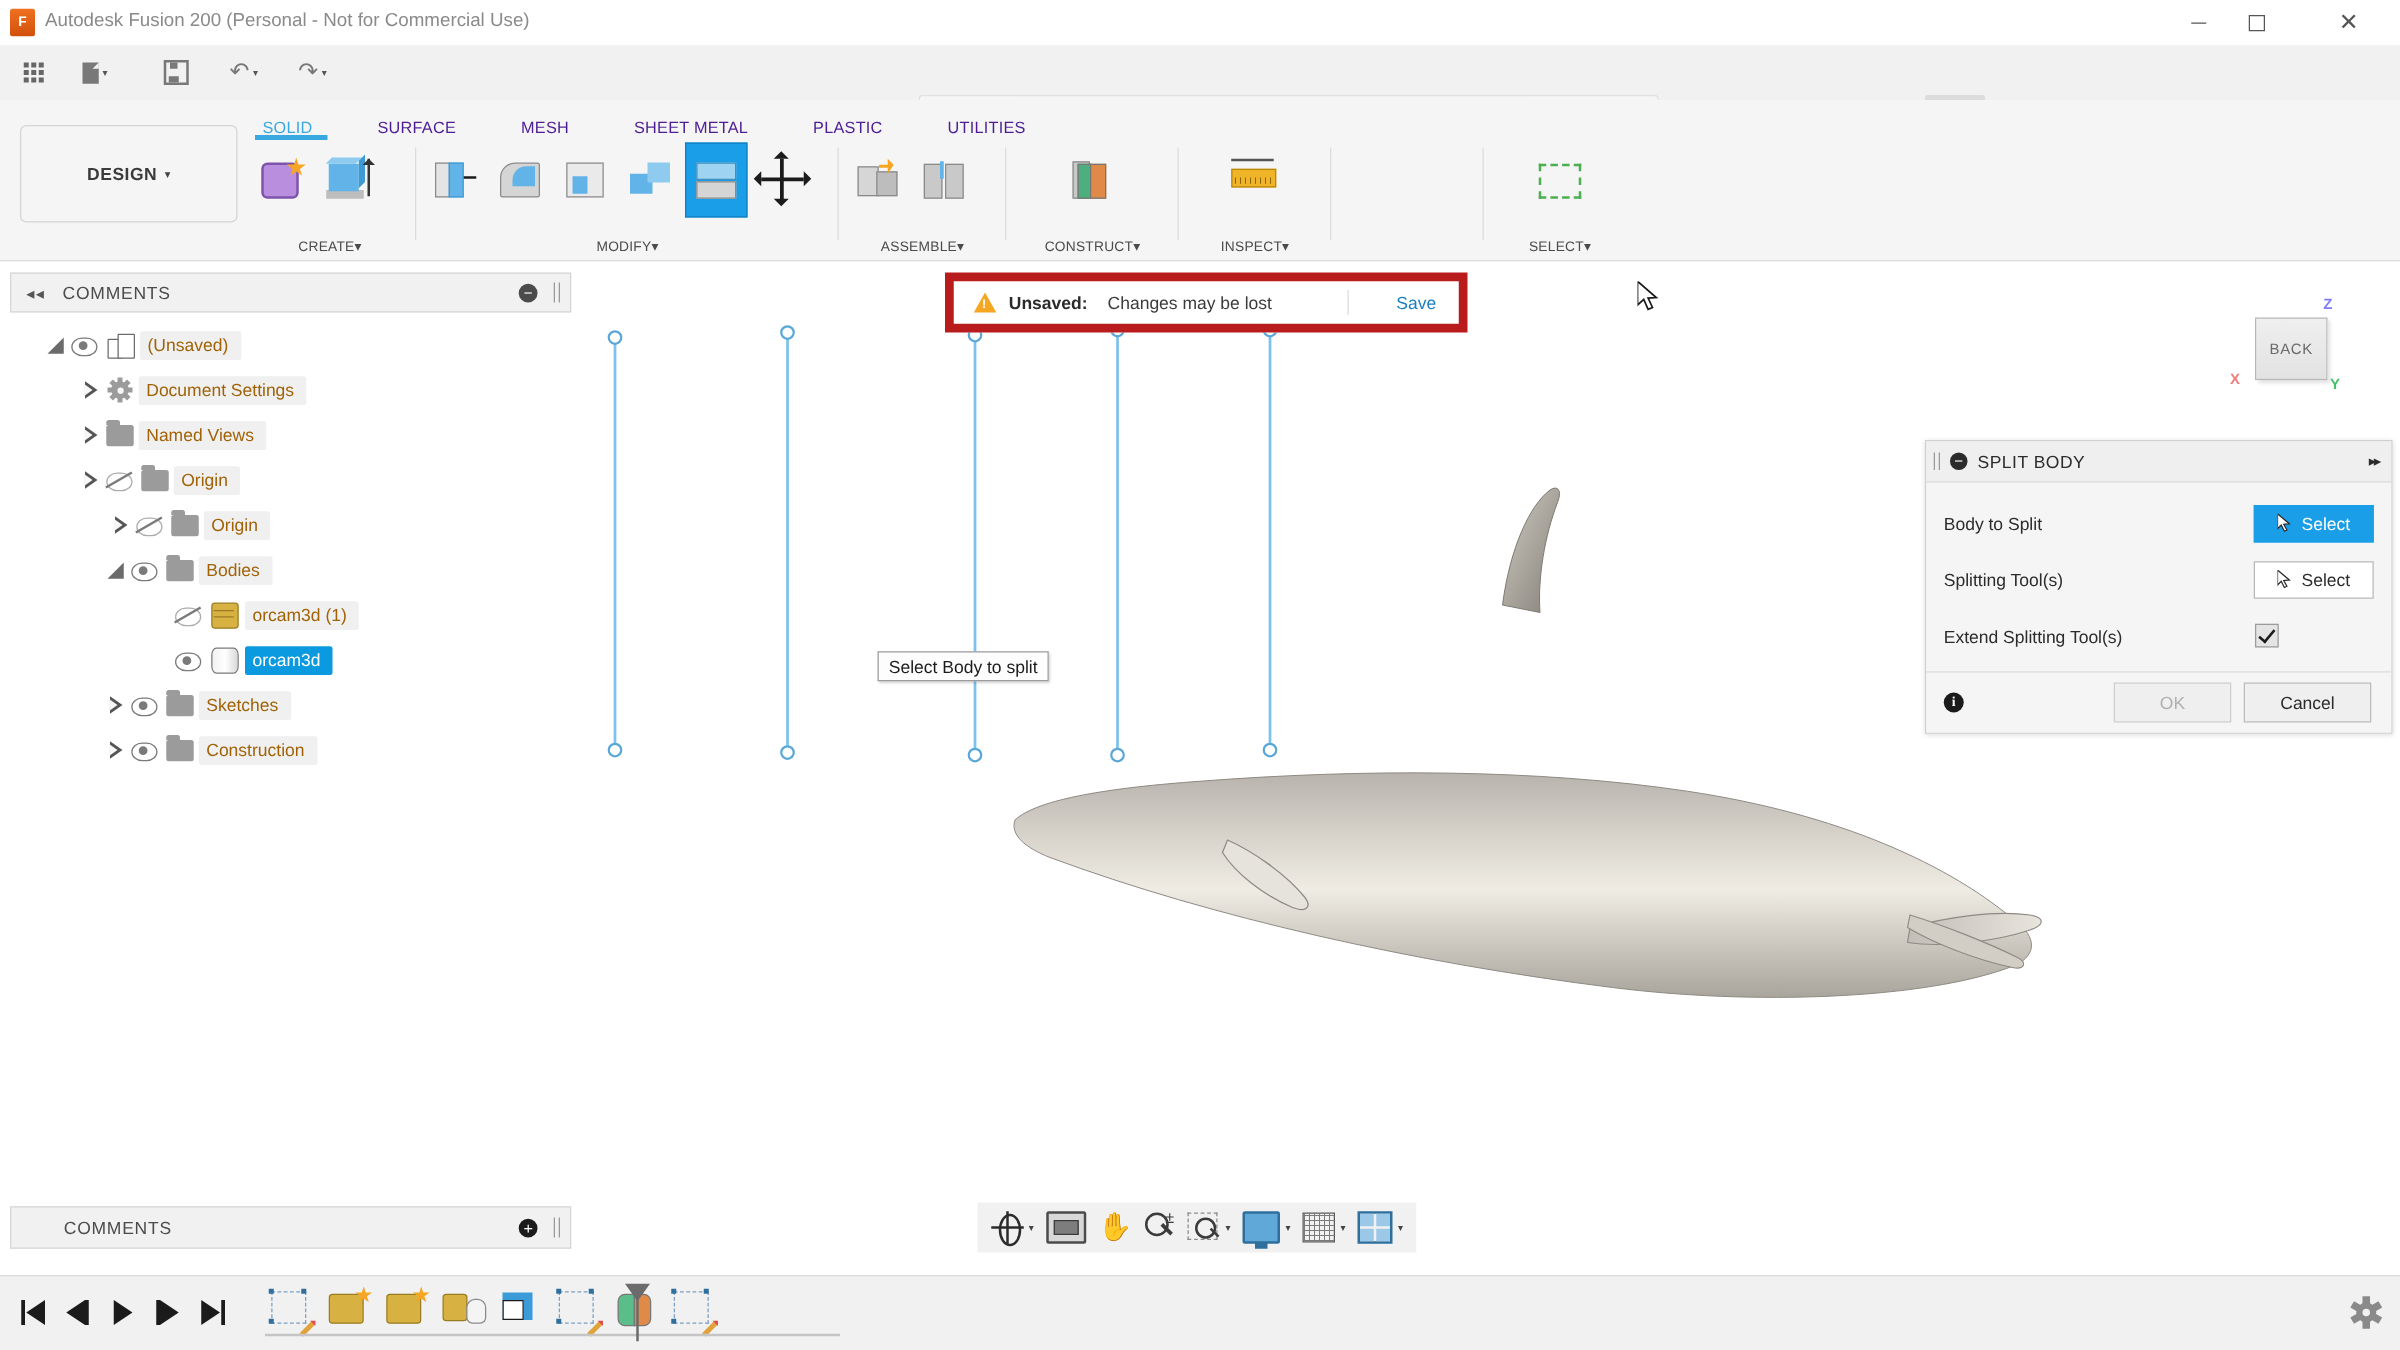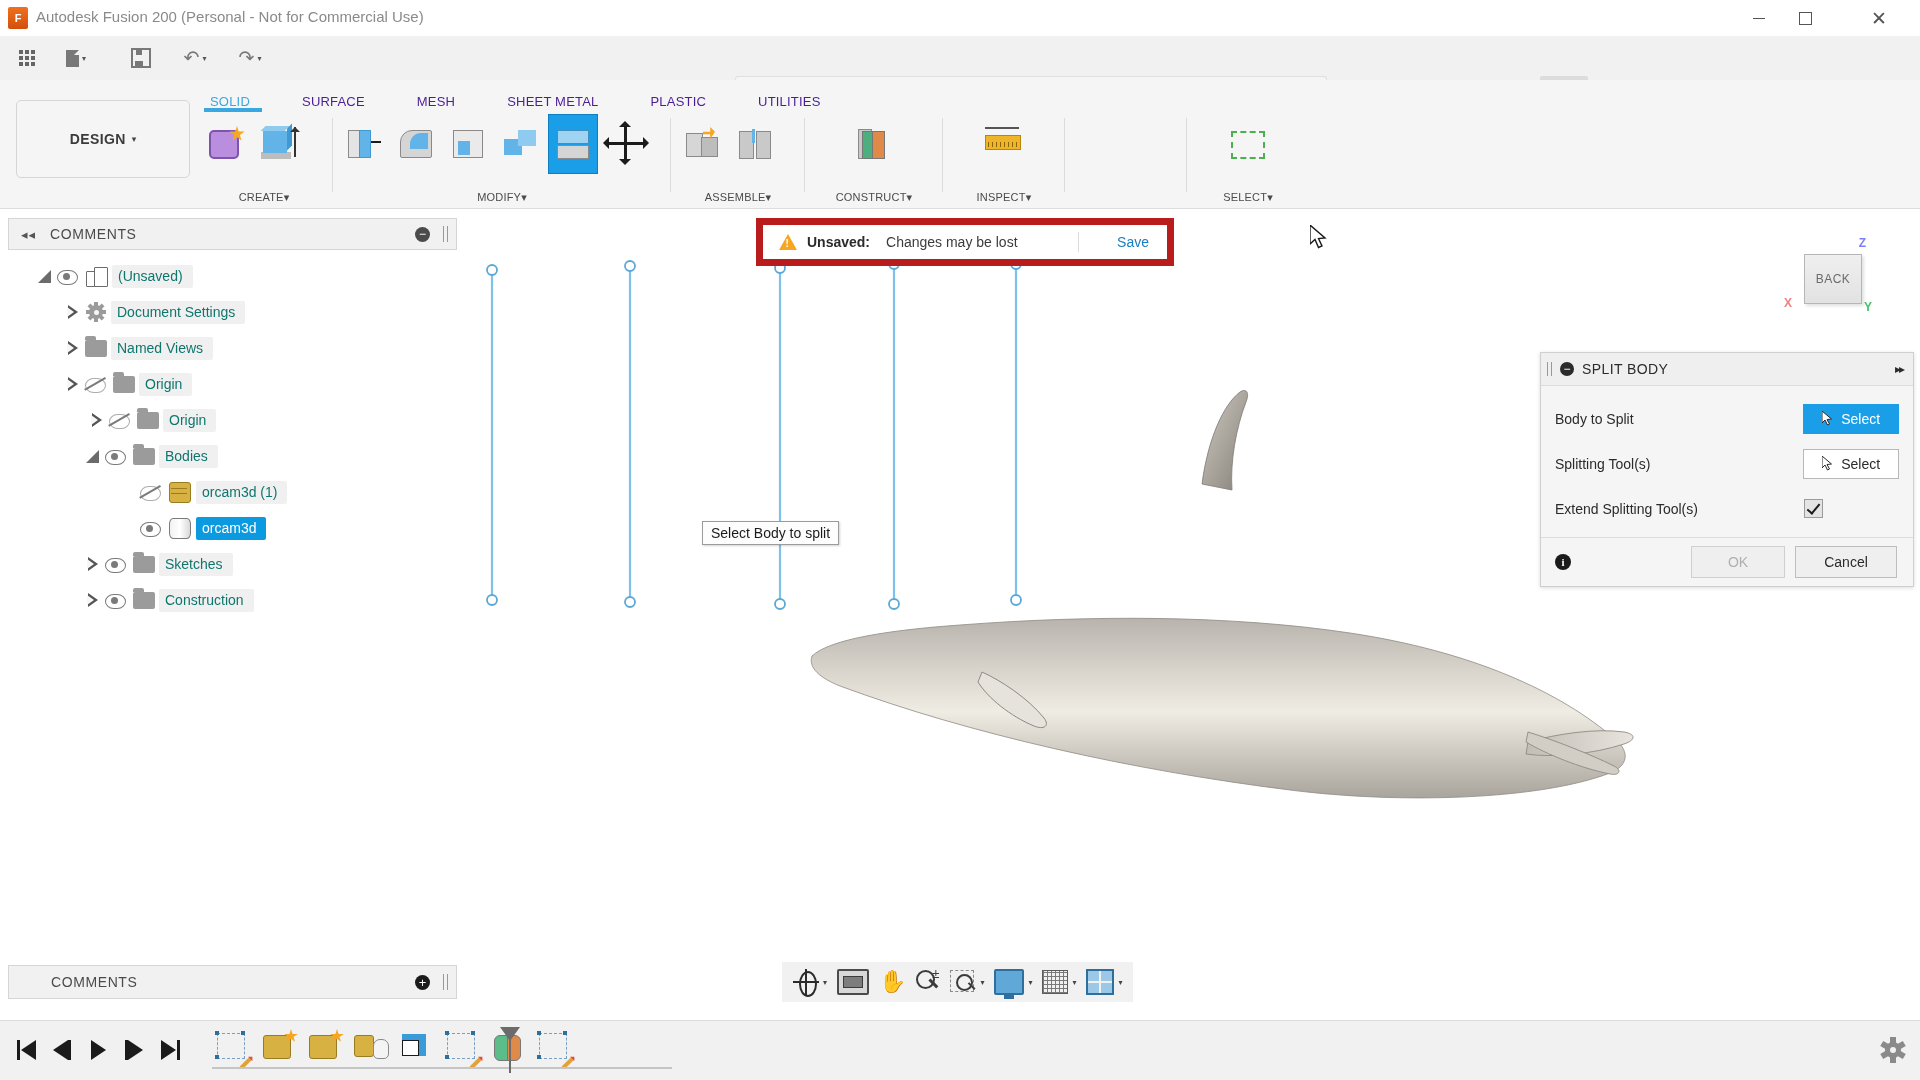--- a/index.html
+++ b/index.html
@@ -154,21 +154,21 @@
   .gear .t3{left:8px;top:0;width:4px;height:20px;transform:rotate(45deg);}
   .gear .t4{left:8px;top:0;width:4px;height:20px;transform:rotate(-45deg);}
   .doccube{width:21px;height:19px;position:relative;margin:0 5px;}
   .doccube .a{position:absolute;left:0;top:4px;width:10px;height:14px;border:1.8px solid #6b6b6b;border-radius:1px;background:#fff;}
   .doccube .b{position:absolute;left:8px;top:0;width:12px;height:18px;border:1.8px solid #6b6b6b;border-radius:1px;background:#fff;}
   .bodycube{width:22px;height:19px;background:#fff;border:1.6px solid #6b6b6b;position:relative;margin:0 4px;}
   .bodycube:before{content:"";position:absolute;left:-1px;top:-5px;width:18px;height:5px;background:#efefef;border:1.6px solid #6b6b6b;border-bottom:none;transform:skewX(-40deg);}
   .goldbody{width:20px;height:19px;margin:0 5px;background:#d8b143;border:1.4px solid #9a7c20;border-radius:3px;position:relative;}
   .goldbody:after{content:"";position:absolute;left:1px;top:5px;width:16px;height:1.4px;background:#9a7c20;box-shadow:0 5px 0 #9a7c20;}
   .cylbody{width:20px;height:19px;margin:0 5px;background:linear-gradient(90deg,#f2f2f2,#fff,#d9d9d9);border:1.4px solid #7a7a7a;border-radius:4px/6px;}
-  .node .txt{font-size:14px;color:#0f766e;background:#f0f0f0;padding:3px 10px 4px 6px;border-radius:2px;}
+  .node .txt{font-size:14px;color:#a16207;background:#f0f0f0;padding:3px 10px 4px 6px;border-radius:2px;}
   .node.sel-gray .txt{background:#8f8f8f;color:#fff;font-weight:bold;}
   .node.sel-blue .txt{background:#0b9ae0;color:#fff;}
   .node .radio{width:16px;height:16px;border-radius:50%;border:2px solid #3b3b3b;margin-left:8px;position:relative;}
   .node .radio:after{content:"";position:absolute;left:3px;top:3px;width:6px;height:6px;border-radius:50%;background:#3b3b3b;}
 
   .comments{position:absolute;left:8px;top:965px;width:447px;height:32px;background:#f1f1f1;border:1px solid #d5d5d5;display:flex;align-items:center;}
   .comments .lbl{margin-left:42px;font-size:14px;color:#4b4b4b;letter-spacing:.6px;}
   .comments .plus{position:absolute;right:26px;width:15px;height:15px;border-radius:50%;background:#1b1b1b;color:#fff;font-size:13px;
                   display:flex;align-items:center;justify-content:center;}
   .comments .grip{position:absolute;right:8px;width:3px;height:16px;border-left:1px solid #999;border-right:1px solid #999;}

